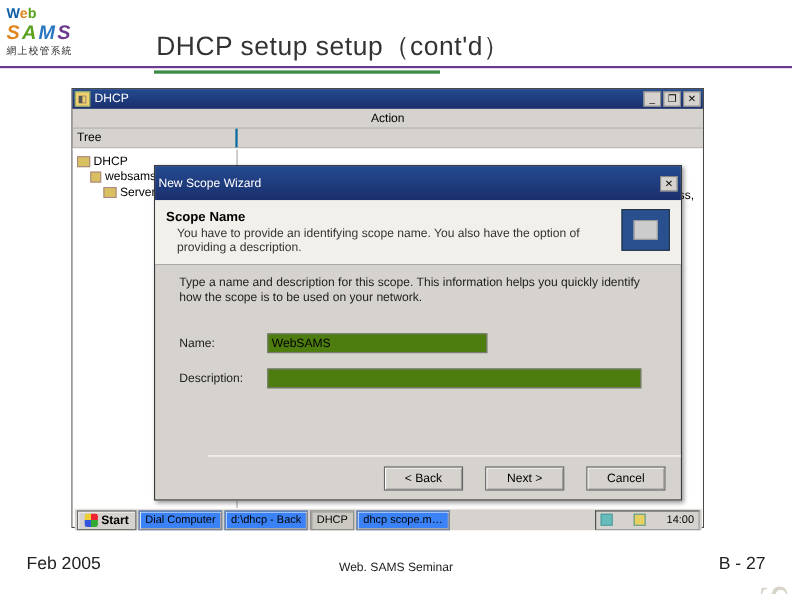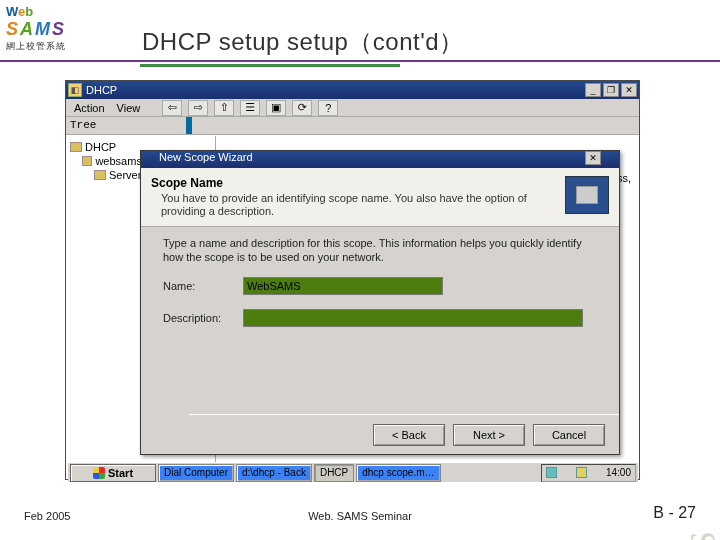--- a/index.html
+++ b/index.html
@@ -60,114 +60,115 @@
   .win-btn {
     width: 16px; height: 14px; margin-left:2px;
     background:#d6d3ce; border:1px solid #888;
     display:flex; align-items:center; justify-content:center;
     font-size:9px; color:#000; cursor:pointer;
   }
   .menubar {
     height: 18px; background:#d6d3ce; padding: 2px 4px;
     display:flex; align-items:center; gap:4px;
     border-bottom:1px solid #aaa;
+    flex-direction:column;
   }
   .menubar span { padding: 1px 4px; font-size:11px; }
   .menubar .tool-btn {
     width:20px; height:16px; border:1px solid #aaa; background:#e8e6e0;
     display:flex; align-items:center; justify-content:center;
     margin-left:2px; cursor:pointer;
   }
   .tree-header {
     height:18px; background:#d6d3ce; border-bottom:1px solid #aaa;
     display:flex;
   }
-  .tree-header .th-left { width:126px; padding:2px 4px; border-right:6px solid #0369a1;font-family:Liberation Mono, monospace;}
+  .tree-header .th-left { width:150px; padding:2px 4px; border-right:2px solid #0369a1;}
   .tree-header .th-right { flex:1; padding:2px 6px; }
   .body-split { flex:1; display:flex; background:#fff; border-top:1px solid #fff;}
   .tree-pane { width:150px; border-right:1px solid #aaa; padding:4px 2px; position:relative;}
   .tree-node { font-size:11px; padding:1px 2px; display:flex; align-items:center; gap:3px; white-space:nowrap;}
   .tree-node .node-icon { width:12px; height:10px; background:#d8c060; border:1px solid #a88; }
   .tree-node.indent1 { margin-left:12px; }
   .tree-node.indent2 { margin-left:24px; }
   .right-pane { flex:1; padding:8px 12px; font-size:11px; position:relative;}
   
   .dialog {
     position:absolute; left: 140px; top: 150px;
     width: 480px; height: 305px;
     background:#d6d3ce; border:1px solid #3a3a3a;
     box-shadow: 2px 2px 4px rgba(0,0,0,.4);
     display:flex; flex-direction:column;
   }
   .dlg-titlebar {
-    height:17px; background:linear-gradient(#244a8f,#1a2f6d);
-    color:#fff; display:flex; padding:0 18px;
+    height:31px; background:linear-gradient(#244a8f,#1a2f6d);
+    color:#fff; display:flex; align-items:center; padding:0 3px;
     font-size:11px;
   }
   .dlg-titlebar .spacer { flex:1; }
   .dlg-header {
     display:flex; align-items:flex-start; padding:8px 10px;
     background:#f2f0eb; border-bottom:1px solid #aaa;
   }
   .dlg-header .h-text { flex:1; }
   .dlg-header .h-text .h-title { font-size:12px; font-weight:bold; margin-bottom:2px;}
   .dlg-header .h-text .h-sub { font-size:11px; color:#333; line-height:1.2; padding-left:10px;}
   .dlg-header .h-icon {
     width:44px; height:38px; background:#2a4f8f; border:1px solid #234;
     margin-left:8px; display:flex; align-items:center; justify-content:center;
   }
   .dlg-header .h-icon .inner { width:22px; height:18px; background:#ccc; border:1px solid #999;}
   .dlg-body { flex:1; padding:10px 22px; font-size:11px; color:#222;}
-  .dlg-instr { margin-bottom:12px; line-height:1.25;}
+  .dlg-instr { margin-bottom:24px; line-height:1.25;}
   .form-row { display:flex; align-items:center; margin-bottom:14px;}
   .form-row label { width:80px; }
   .form-row input {
     border:1px solid #7a7a7a; background:#4d7c0f; height:18px;
     font-family:inherit; font-size:11px; padding:1px 3px;
   }
   .form-row.name input { width:200px; }
   .form-row.desc input { width:340px; }
   .dlg-footer {
     height:40px; border-top:1px solid #fff;
     display:flex; align-items:center; justify-content:flex-end;
-    gap:8px; padding-right:14px;margin-left:48px;
+    gap:20px; padding-right:14px;margin-left:48px;
   }
   .dlg-btn {
     width:72px; height:22px; border:1px solid #666;
     background:#d6d3ce; font-size:11px; cursor:pointer;
     box-shadow: inset 1px 1px #fff, inset -1px -1px #999;
   }
   
   .taskbar {
     position:absolute; left:68px; bottom:58px;
     width:570px; height:20px; background:#d6d3ce;
     border-top:1px solid #fff; display:flex; align-items:center;
     padding:0 2px; gap:2px;
   }
   .start-btn {
-    height:18px; padding:0 22px; border:1px solid #666;
+    height:18px; padding:0 6px; border:1px solid #666;
     background:#d6d3ce; display:flex; align-items:center; gap:3px;
     font-size:11px; font-weight:bold; cursor:pointer;
     box-shadow: inset 1px 1px #fff;
   }
   .start-btn .flag { width:12px; height:12px; background:
     conic-gradient(#e23 0 25%, #3a3 0 50%, #35d 0 75%, #ec3 0 100%);
     border-radius:2px;}
   .task-btn {
     height:18px; border:1px solid #888; background:#3b82f6;
     padding:0 5px; font-size:10px; display:flex; align-items:center; gap:3px;
     cursor:pointer; box-shadow: inset 1px 1px #fff, inset -1px -1px #aaa;
     white-space:nowrap;
   }
   .task-btn.active { box-shadow: inset 1px 1px #999; background:#ccc9c2;}
   .tray { margin-left:auto; height:18px; border:1px inset #999;
     padding:0 4px; display:flex; align-items:center; gap:19px; font-size:10px;}
   .tray .tray-icon { width:11px; height:11px; background:#6bb; border:1px solid #599;}
   
-  .footer-left { position:absolute; bottom:18px; left:24px; font-size:11px; color:#222;margin-top:12px;}
+  .footer-left { position:absolute; bottom:18px; left:24px; font-size:16px; color:#222;margin-top:12px;}
   .footer-center { position:absolute; bottom:18px; left:0; width:720px; text-align:center; font-size:11px; color:#222;}
   .footer-right { position:absolute; bottom:18px; right:24px; font-size:16px; color:#222;}
   
   .watermark {
     position:absolute; right:-4px; bottom:10px;
     transform: rotate(-90deg); transform-origin: right bottom;
     font-family: "Times New Roman", serif;
     font-size:36px; letter-spacing:1px;
     color: rgba(120,100,60,0.28);
     pointer-events:none;

